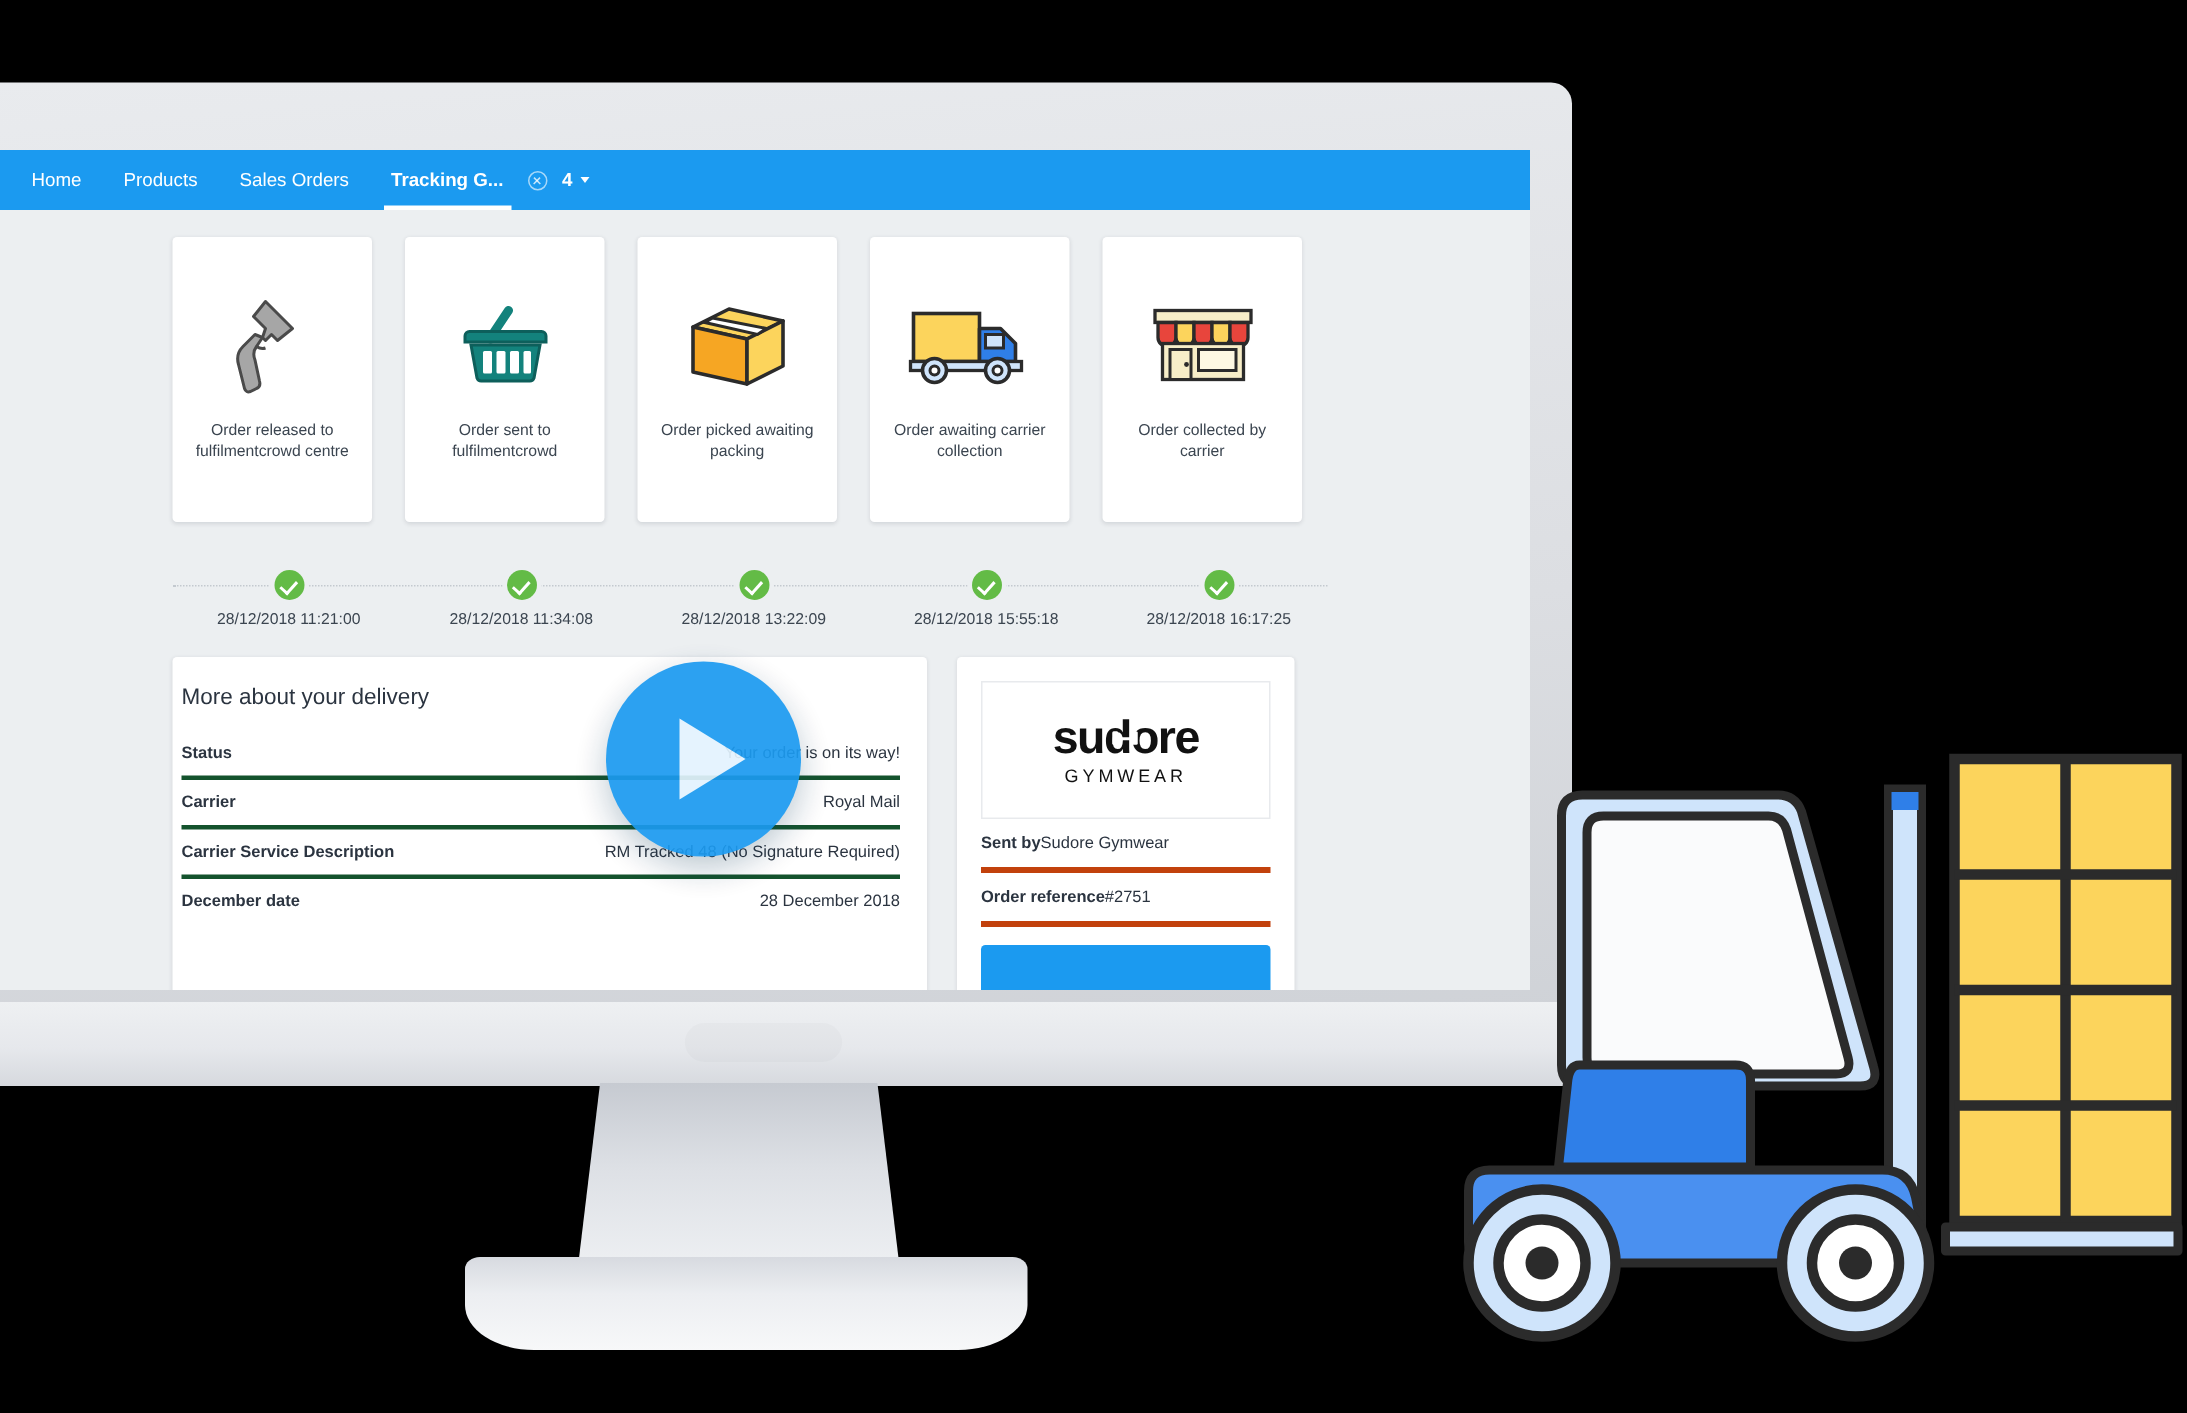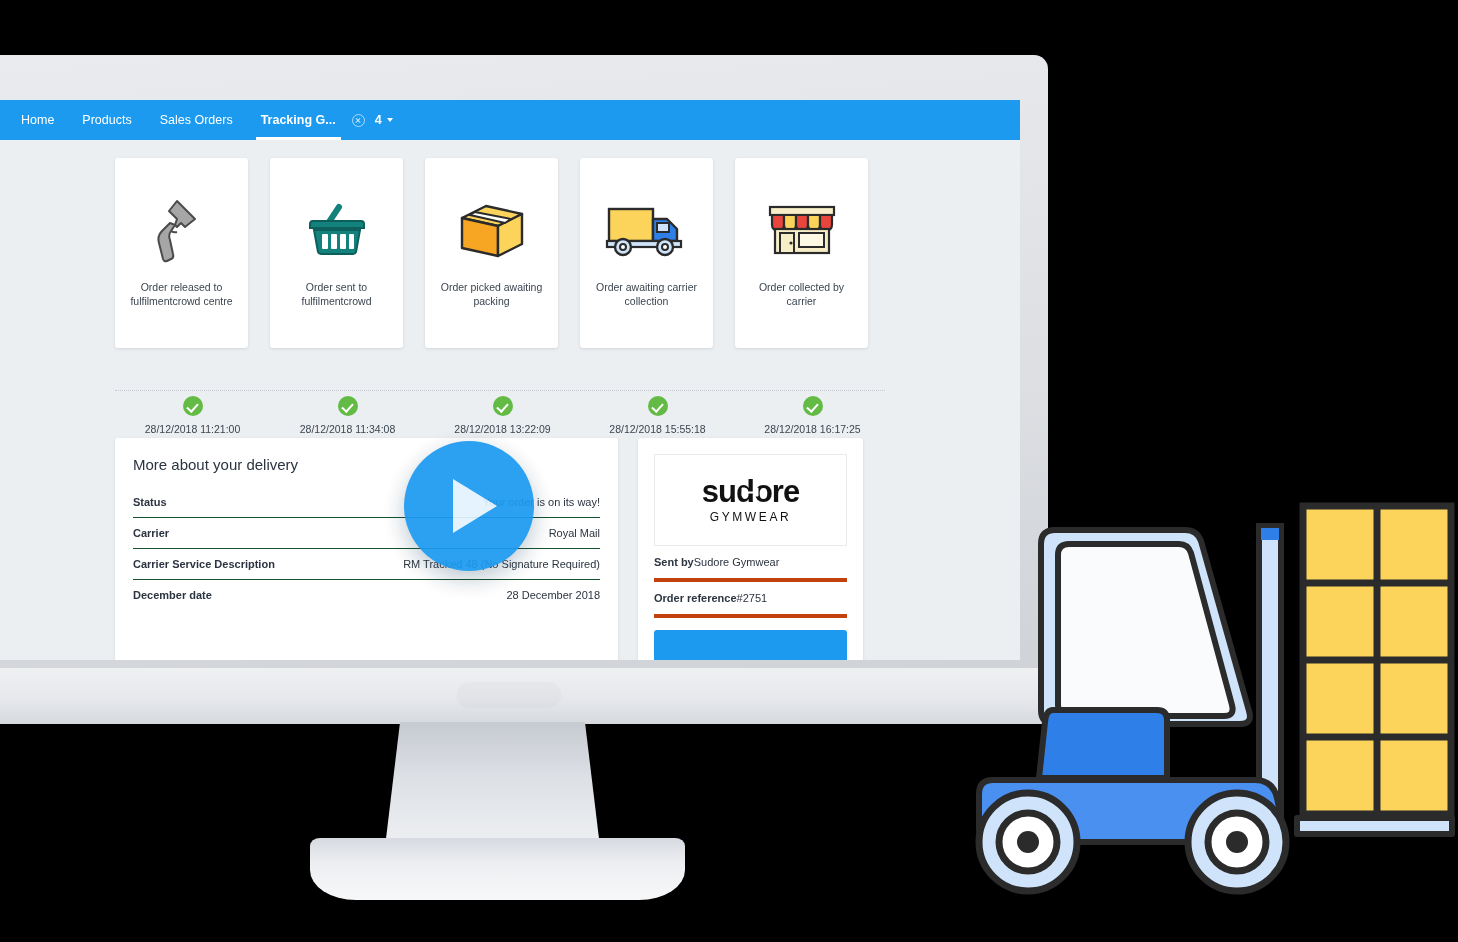--- a/index.html
+++ b/index.html
@@ -91,41 +91,41 @@
     font-size:10.5px; color:#3b4550; text-align:center; line-height:1.35;
     padding:0 10px; margin-top:4px;
   }
 
   
   #timeline { position:absolute; left:122px; top:240px; width:770px; height:50px; }
   #timeline-rail {
     position:absolute; left:0; right:0; top:10px; height:0;
     border-top:1px dotted #c3c9cf;
   }
-  .tl-node { position:absolute; top:16px; width:155px; text-align:center; }
+  .tl-node { position:absolute; top:0; width:155px; text-align:center; }
   .tl-check {
     width:20px; height:20px; border-radius:50%; background:#63bb46;
     margin:0 auto; position:relative; box-shadow:0 0 0 3px #eceff1;
   }
   .tl-check::after{
     content:""; position:absolute; left:6px; top:4.5px; width:5px; height:9px;
     border:2px solid #fff; border-top:none; border-left:none; transform:rotate(42deg);
   }
   .tl-time { font-size:10.5px; color:#3b4550; margin-top:7px; white-space:nowrap; }
 
   
   #panels { position:absolute; left:122px; top:298px; display:flex; gap:20px; }
   #delivery-panel {
     width:503px; background:#fff; border-radius:3px;
-    box-shadow:0 1px 3px rgba(40,50,60,.13); padding:18px 18px 14px 18px;
+    box-shadow:0 1px 3px rgba(40,50,60,.13); padding:18px 18px 14px 6px;
   }
   #delivery-title { font-size:15px; color:#2b3440; margin-bottom:14px; font-weight:400; }
   .dl-row {
     display:flex; justify-content:space-between; align-items:center;
-    font-size:11px; padding:9px 0; border-bottom:1px solid #14532d;
+    font-size:11px; padding:9px 0; border-bottom:3px solid #14532d;
   }
   .dl-row:last-child { border-bottom:none; }
   .dl-k { font-weight:700; color:#2b3440; }
   .dl-v { color:#2b3440; }
 
   #sender-panel {
     width:225px; background:#fff; border-radius:3px;
     box-shadow:0 1px 3px rgba(40,50,60,.13); padding:16px 16px 0 16px;
   }
   #sender-logo-box {

